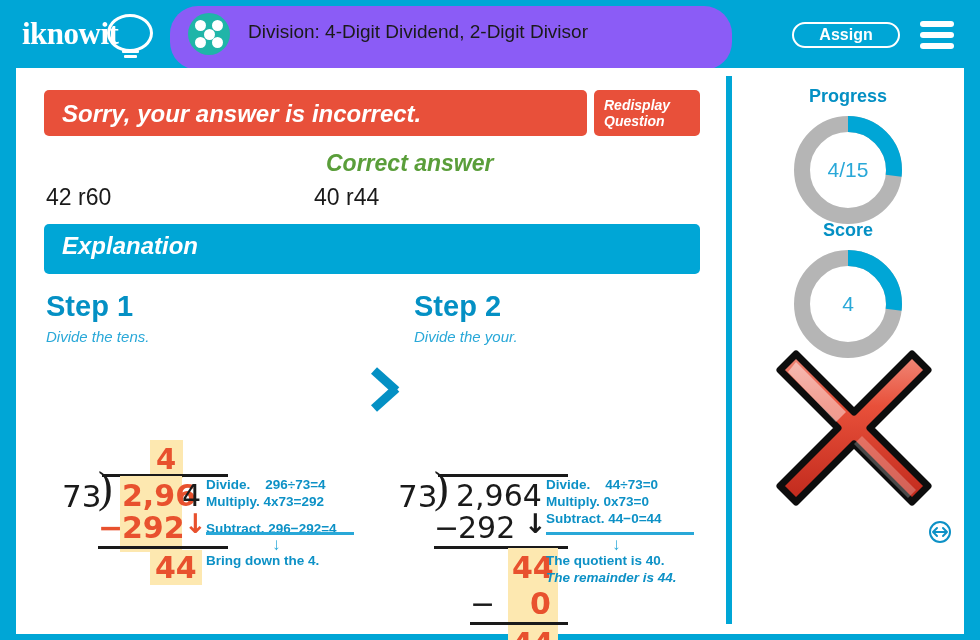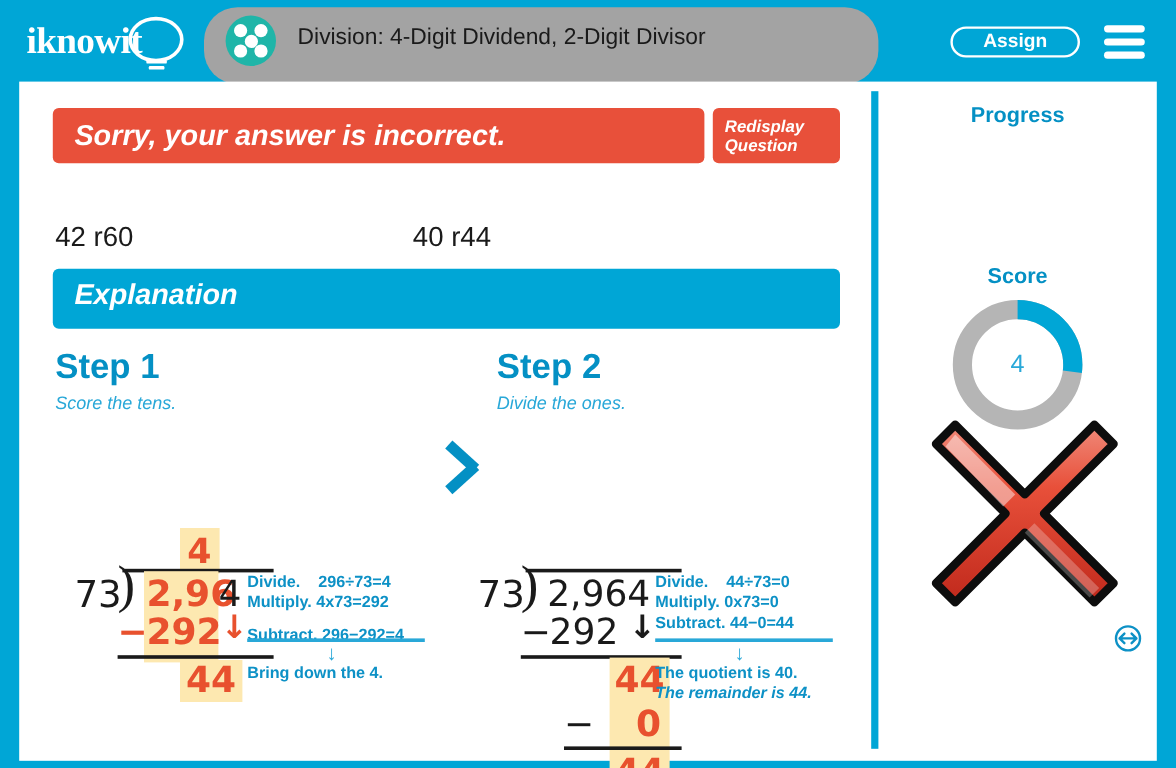--- a/index.html
+++ b/index.html
@@ -35,21 +35,21 @@
     position: absolute; left: 100px; top: 42px;
     width: 17px; height: 3px; background: #ffffff; border-radius: 1px;
   }
   .bulb-base2 {
     position: absolute; left: 102px; top: 47px;
     width: 13px; height: 3px; background: #ffffff; border-radius: 1px;
   }
 
   .title-band {
     position: absolute; left: 170px; top: 6px; width: 562px; height: 64px;
-    background: #a3a3a3; border-radius: 28px;
+    background: #8b5cf6; border-radius: 28px;
   }
   .title-icon {
     position: absolute; left: 18px; top: 7px; width: 42px; height: 42px;
     background: #1fb5a8; border-radius: 50%;
   }
   .title-icon i {
     position: absolute; width: 11px; height: 11px;
     background: #ffffff; border-radius: 50%; display: block;
   }
   .title-icon i:nth-child(1) { left: 7px;  top: 7px; }
@@ -120,21 +120,21 @@
   }
 
   .ans-label {
     position: absolute; font-size: 23px;
     font-weight: bold; font-style: italic;
   }
   .ans-your-label    { left: 30px;  top: 82px;  color: #29a8d8; }
   .ans-correct-label { left: 310px; top: 82px;  color: #5a9e3a; }
   .ans-val { position: absolute; font-size: 23px; color: #1a1a1a; }
   .ans-your-val    { left: 30px;  top: 116px; }
-  .ans-correct-val { left: 328px; top: 116px; }
+  .ans-correct-val { left: 298px; top: 116px; }
 
   .explain-bar {
     position: absolute; left: 28px; top: 156px;
     width: 656px; height: 50px;
     background: #00a6d6; border-radius: 5px;
   }
   .explain-bar span {
     position: absolute; left: 18px; top: 8px;
     color: #ffffff; font-size: 24px;
     font-weight: bold; font-style: italic;
@@ -266,31 +266,32 @@
 
     <div class="result-banner">
       <span>Sorry, your answer is incorrect.</span>
     </div>
 
     <div class="redisplay-btn">
       <span>Redisplay<br>Question</span>
     </div>
 
     <div class="ans-val ans-your-val">42 r60</div>
+    <div class="ans-label ans-correct-label">Correct answer</div>
     <div class="ans-val ans-correct-val">40 r44</div>
 
     <div class="explain-bar">
       <span>Explanation</span>
     </div>
 
     <div class="step-title s1-title">Step 1</div>
-    <div class="step-sub s1-sub">Score the tens.</div>
+    <div class="step-sub s1-sub">Divide the tens.</div>
     <div class="chevron"></div>
     <div class="step-title s2-title">Step 2</div>
-    <div class="step-sub s2-sub">Divide the ones.</div>
+    <div class="step-sub s2-sub">Divide the your.</div>
 
     <div class="work s1">
       <div class="quot hl" style="left:88px; top:0px; padding:2px 6px;">4</div>
       <div class="vinc" style="left:40px; top:34px; width:126px;"></div>
       <div class="divisor" style="left:0px; top:38px;">73</div>
       <div class="paren" style="left:36px; top:22px;">)</div>
       <div class="hl" style="position:absolute; left:58px; top:36px; width:62px; height:76px;"></div>
       <div class="divnum orange" style="position:absolute; left:60px; top:38px;">2,96</div>
       <div class="divnum blk" style="position:absolute; left:120px; top:38px;">4</div>
       <div class="divnum orange" style="position:absolute; left:36px; top:70px;">−</div>
@@ -328,20 +329,27 @@
     <div class="note" style="left:530px; top:425px;">Multiply. 0x73=0</div>
     <div class="note" style="left:530px; top:442px;">Subtract. 44−0=44</div>
     <div class="note-rule" style="left:530px; top:464px; width:148px;"></div>
     <div class="note-arrow" style="left:596px; top:468px;">↓</div>
     <div class="note" style="left:530px; top:484px;">The quotient is 40.</div>
     <div class="note" style="left:530px; top:501px;font-style:italic;">The remainder is 44.</div>
   </div>
 
   <div class="side">
     <div class="side-label" style="top:18px;">Progress</div>
+    <div class="ring" style="top:42px;">
+      <svg width="120" height="120" viewBox="0 0 120 120">
+        <circle cx="60" cy="60" r="46" fill="none" stroke="#b5b5b5" stroke-width="16"></circle>
+        <circle id="progress-arc" cx="60" cy="60" r="46" fill="none" stroke="#00a6d6" stroke-width="16" transform="rotate(-90 60 60)" stroke-dasharray="289.02652413026095 289.02652413026095" stroke-dashoffset="210.9893626150905"></circle>
+      </svg>
+      <div class="ring-val">4/15</div>
+    </div>
 
     <div class="side-label" style="top:152px;">Score</div>
     <div class="ring" style="top:176px;">
       <svg width="120" height="120" viewBox="0 0 120 120">
         <circle cx="60" cy="60" r="46" fill="none" stroke="#b5b5b5" stroke-width="16"></circle>
         <circle id="score-arc" cx="60" cy="60" r="46" fill="none" stroke="#00a6d6" stroke-width="16" transform="rotate(-90 60 60)" stroke-dasharray="289.02652413026095 289.02652413026095" stroke-dashoffset="210.9893626150905"></circle>
       </svg>
       <div class="ring-val">4</div>
     </div>
 

